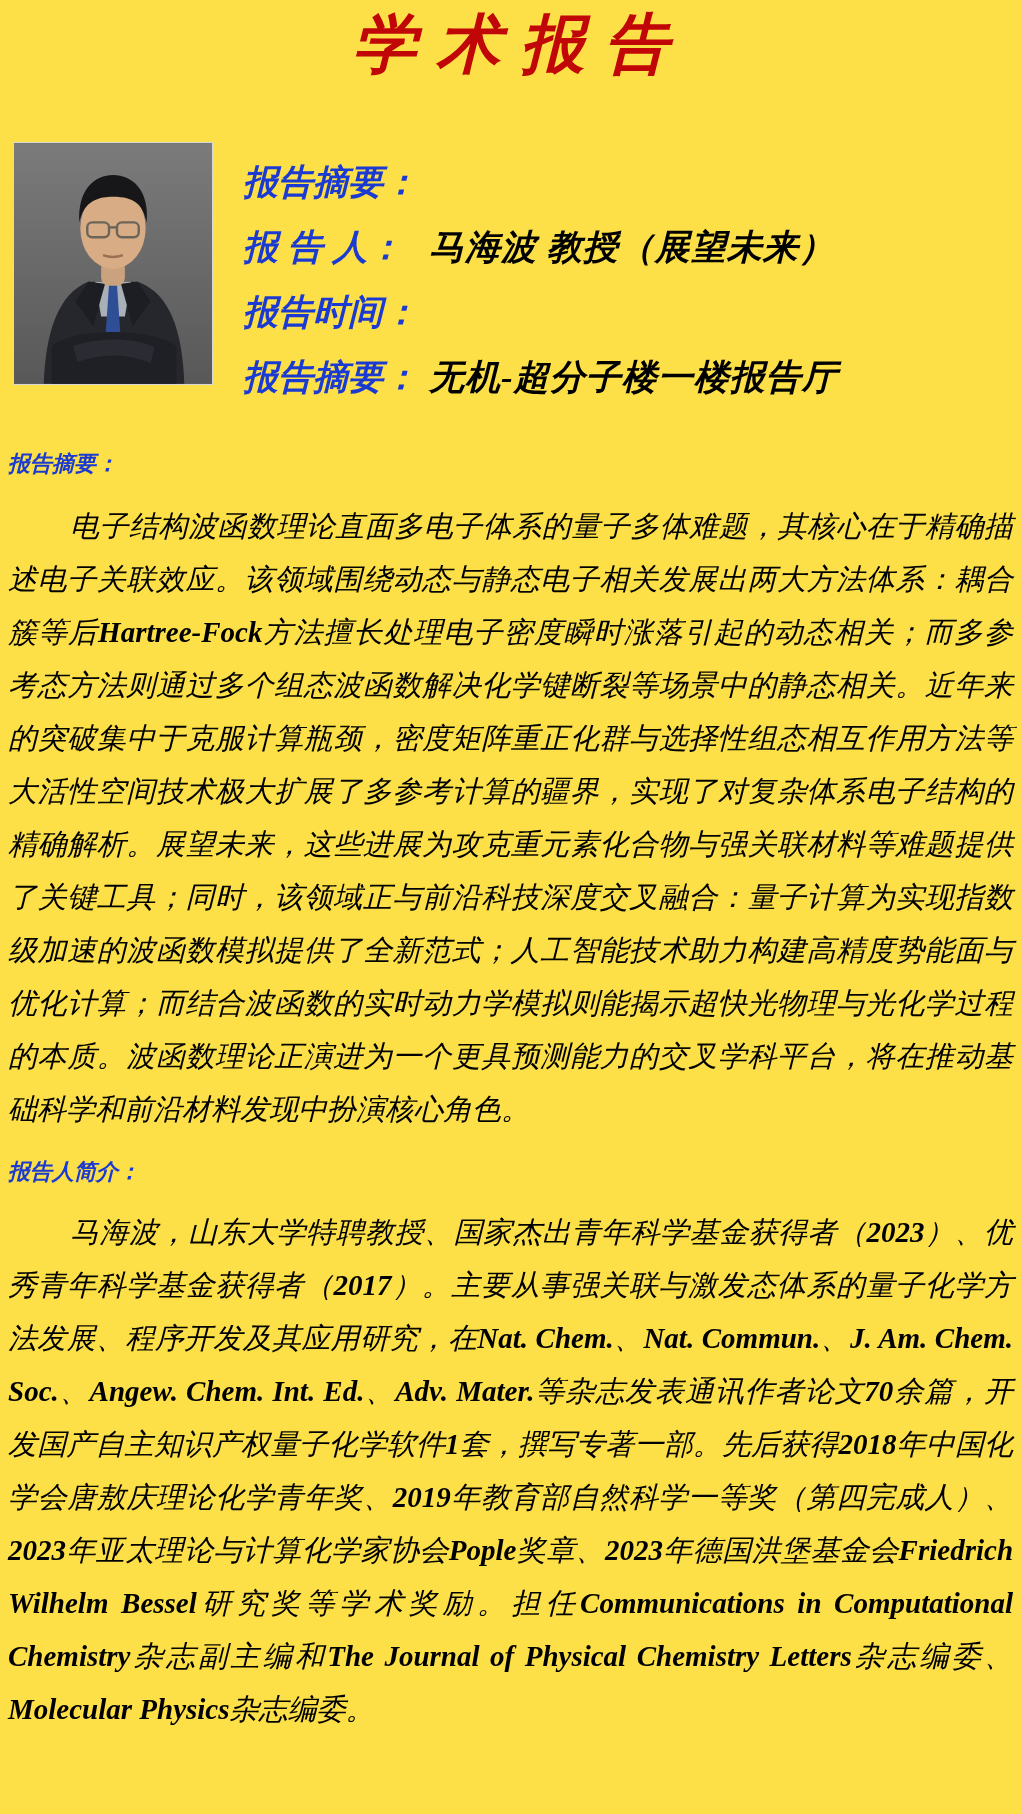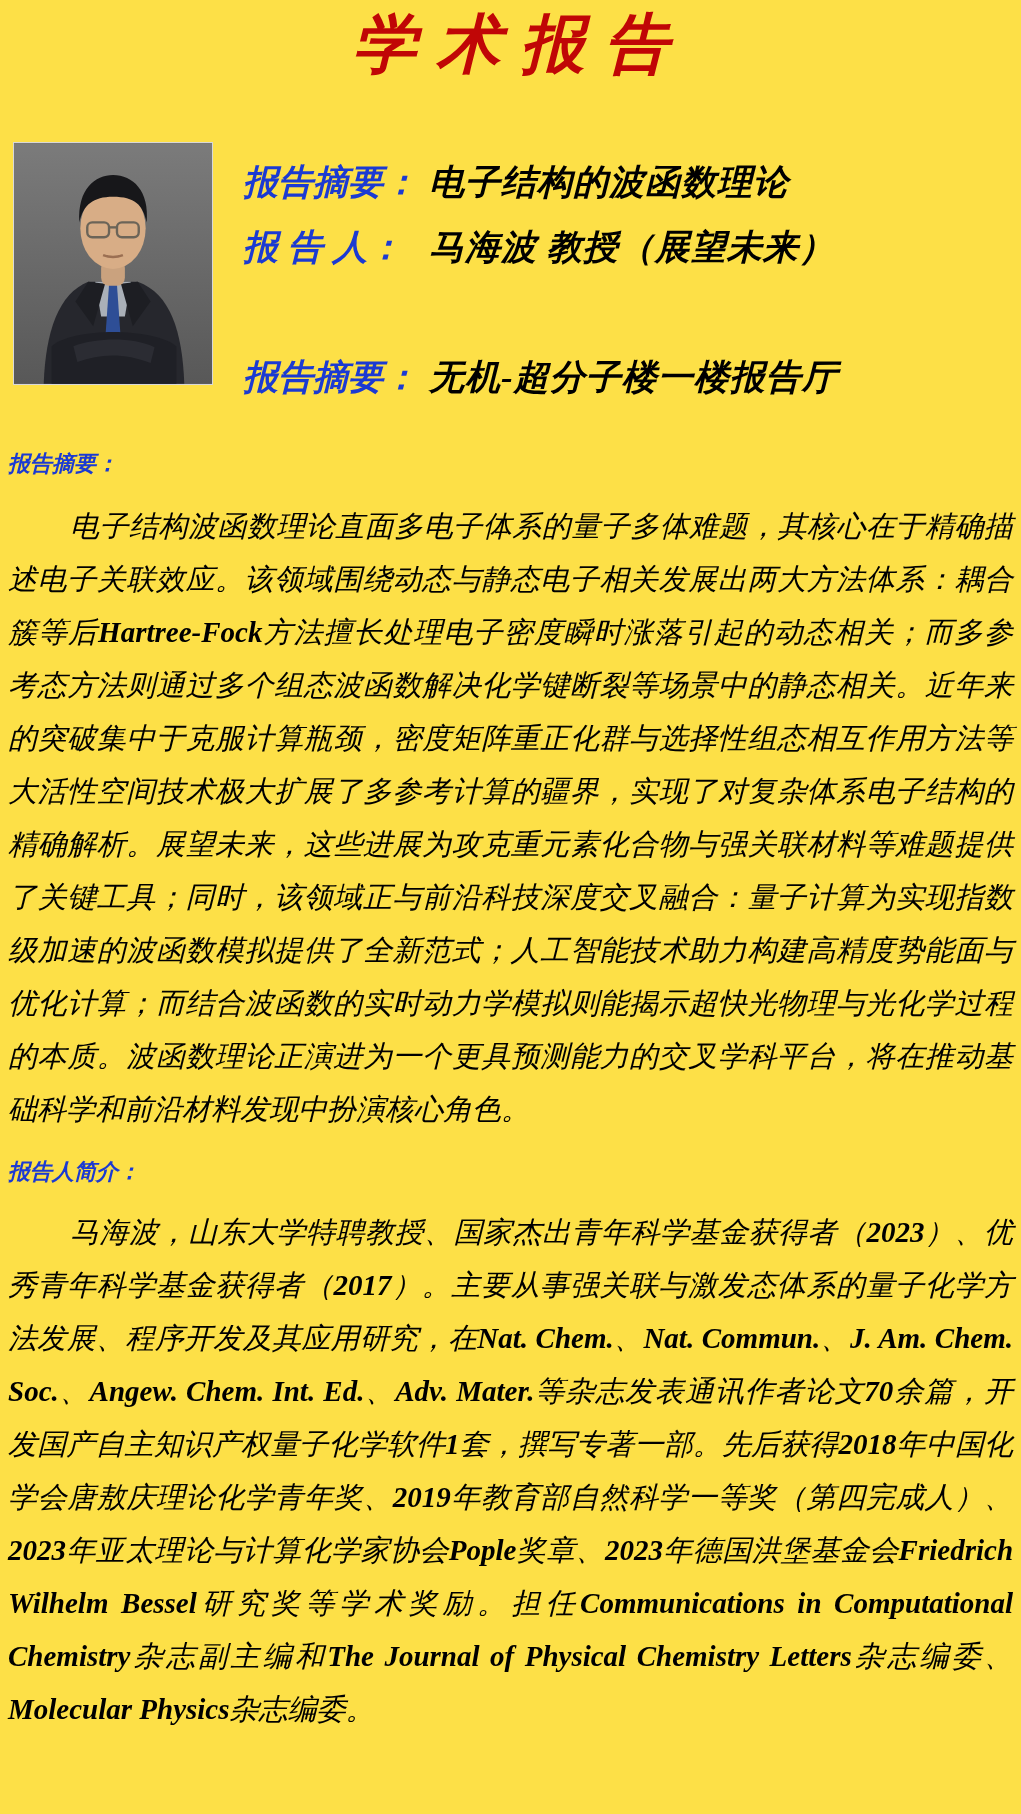--- a/index.html
+++ b/index.html
@@ -81,27 +81,27 @@
         <rect x="104" y="80" width="22" height="15" rx="5" fill="none" stroke="#6b6458" stroke-width="2.4"></rect>
         <line x1="96" y1="85" x2="104" y2="85" stroke="#6b6458" stroke-width="2.4"></line>
 
         <path d="M90 113 Q100 117 110 113" stroke="#9b6f52" stroke-width="2.5" fill="none"></path>
       </svg>
     </div>
 
     <div class="info">
       <div class="info-row">
         <span class="info-label">报告摘要：</span>
-        <span class="info-value">电子结构的波函数理论</span>
       </div>
       <div class="info-row">
         <span class="info-label">报 告 人：</span>
         <span class="info-value">马海波 教授（展望未来）</span>
       </div>
       <div class="info-row">
+        <span class="info-label">报告时间：</span>
       </div>
       <div class="info-row">
         <span class="info-label">报告摘要：</span>
         <span class="info-value">无机-超分子楼一楼报告厅</span>
       </div>
     </div>
   </div>
 
   <div class="section-heading">报告摘要：</div>
   <div class="para"><span>电子结构波函数理论直面多电子体系的量子多体难题，其核心在于精确描述电子关联效应。该领域围绕动态与静态电子相关发展出两大方法体系：耦合簇等后</span><span class="run-bold">Hartree-Fock</span><span>方法擅长处理电子密度瞬时涨落引起的动态相关；而多参考态方法则通过多个组态波函数解决化学键断裂等场景中的静态相关。近年来的突破集中于克服计算瓶颈，密度矩阵重正化群与选择性组态相互作用方法等大活性空间技术极大扩展了多参考计算的疆界，实现了对复杂体系电子结构的精确解析。展望未来，这些进展为攻克重元素化合物与强关联材料等难题提供了关键工具；同时，该领域正与前沿科技深度交叉融合：量子计算为实现指数级加速的波函数模拟提供了全新范式；人工智能技术助力构建高精度势能面与优化计算；而结合波函数的实时动力学模拟则能揭示超快光物理与光化学过程的本质。波函数理论正演进为一个更具预测能力的交叉学科平台，将在推动基础科学和前沿材料发现中扮演核心角色。</span></div>

